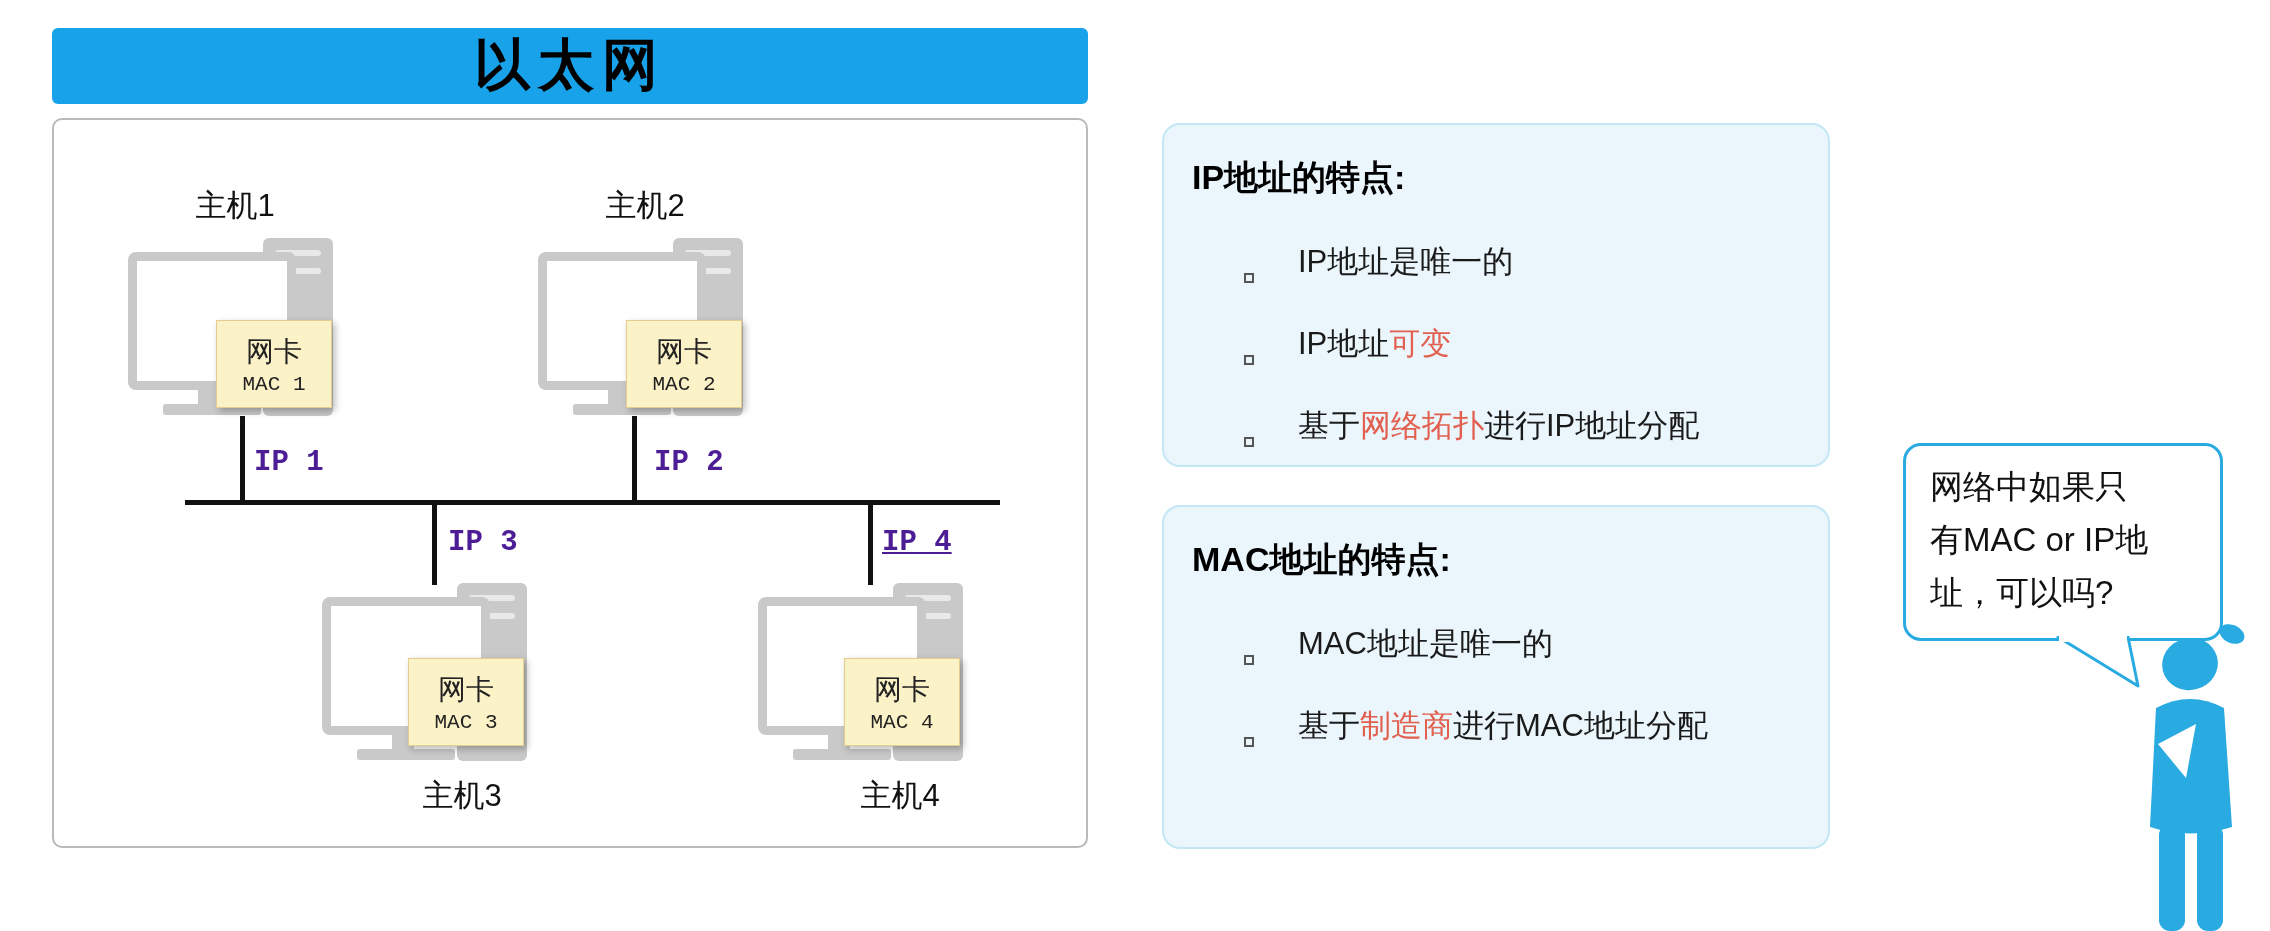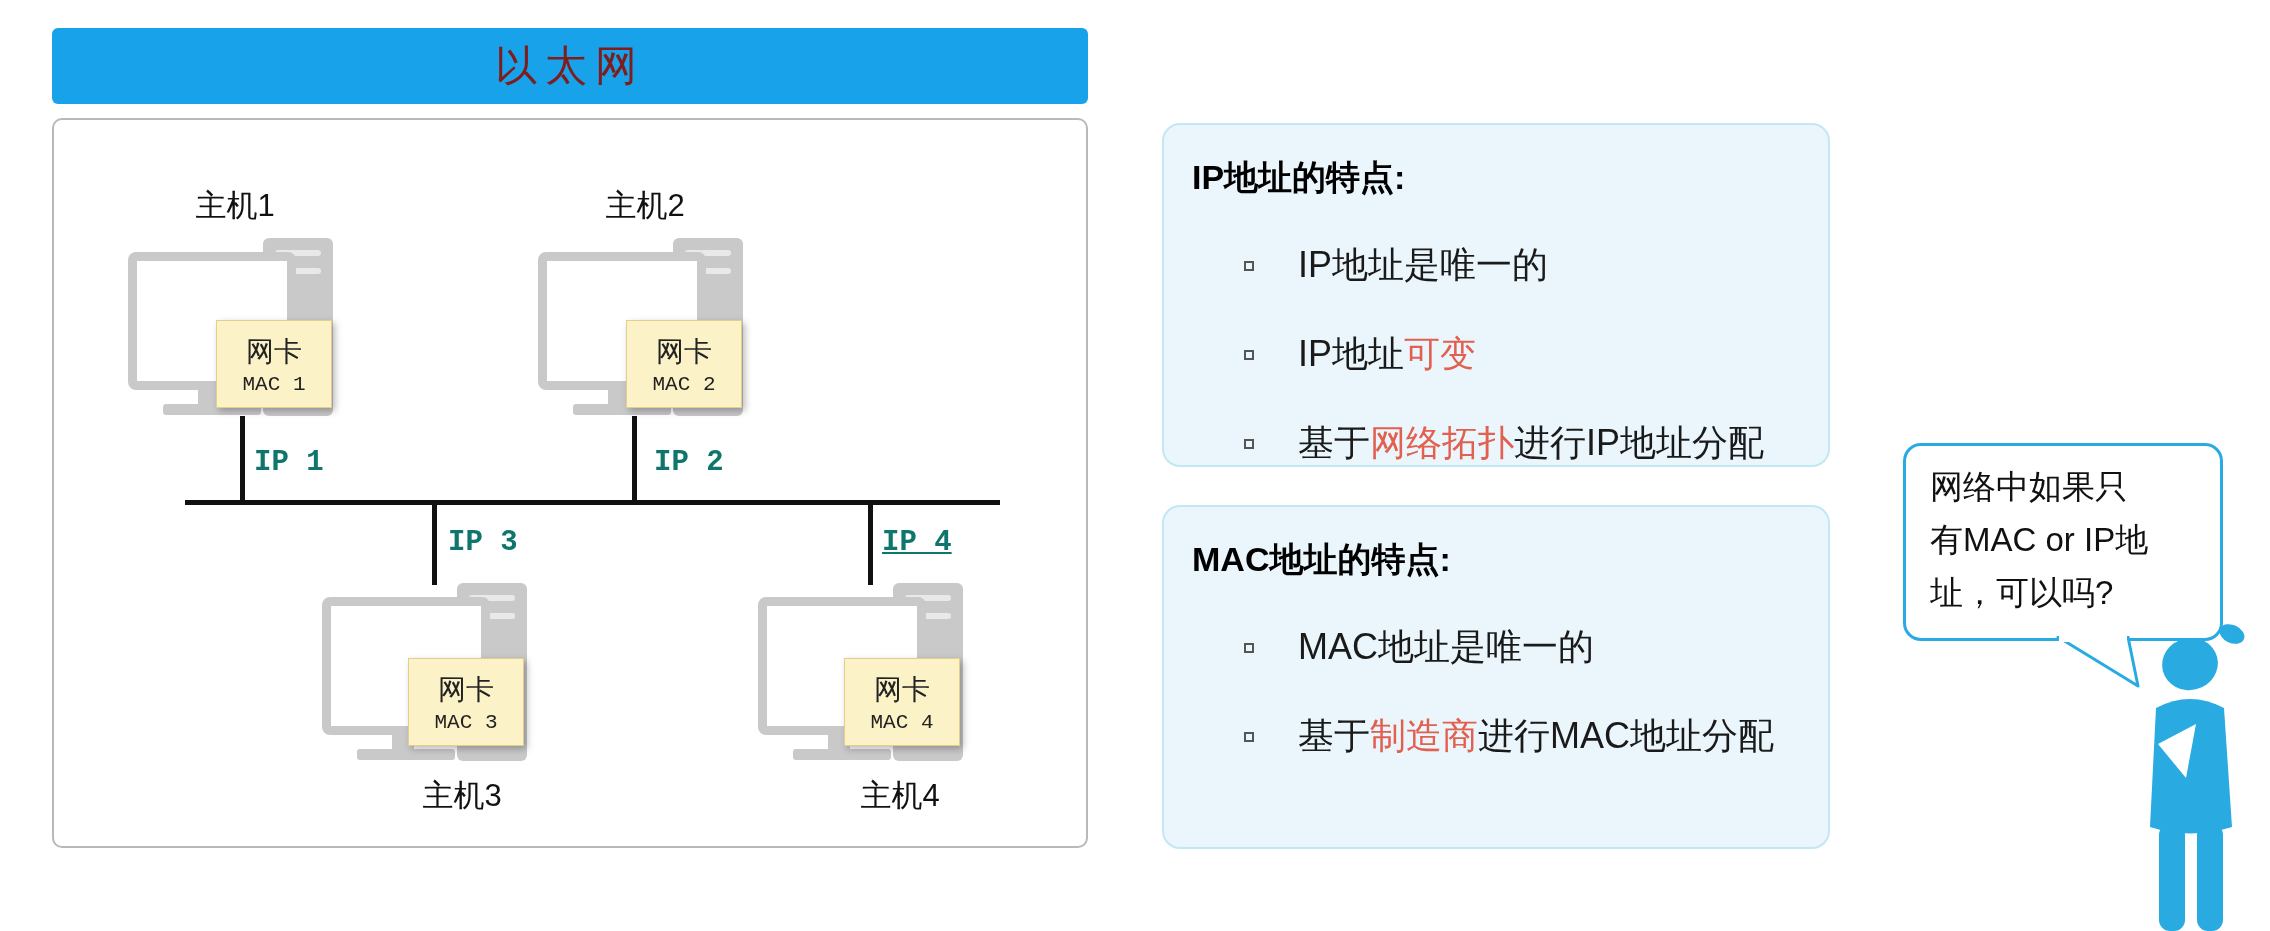--- a/index.html
+++ b/index.html
@@ -4,21 +4,21 @@
 <style>
   * { box-sizing: border-box; }
   body { margin:0; background:#fff; }
   .stage { position:relative; width:2270px; height:931px; background:#fff;
            font-family:"Liberation Sans","DejaVu Sans",sans-serif; overflow:hidden; }
   .abs { position:absolute; }
 
   
   .header-banner { left:52px; top:28px; width:1036px; height:76px; background:#18A2E9;
                    border-radius:6px; display:flex; align-items:center; justify-content:center; }
-  .header-banner span { color:#7f1d1d; font-size:42px; font-weight:normal; letter-spacing:8px; }
+  .header-banner span { color:#000000; font-size:56px; font-weight:bold; letter-spacing:8px; }
 
   
   .panel { left:52px; top:118px; width:1036px; height:730px; background:#fff;
            border:2px solid #b9b9b9; border-radius:10px; }
 
   .host-name { transform:translateX(-50%); font-size:31px; color:#111; white-space:nowrap; }
 
   
   .computer { width:205px; height:200px; }
   .tower { position:absolute; right:0; top:0; width:70px; height:178px; background:#c9c9c9; border-radius:6px; }
@@ -31,27 +31,27 @@
   
   .note { width:116px; height:88px; background:#FCF2C8; border:1px solid #E3CE8E;
           box-shadow:3px 3px 7px rgba(0,0,0,0.28); display:flex; flex-direction:column;
           align-items:center; justify-content:center; z-index:3; }
   .note-l1 { font-size:28px; color:#222; }
   .note-l2 { font-size:21px; font-family:"Liberation Mono","DejaVu Sans Mono",monospace; color:#222; margin-top:2px; }
 
   
   .bus { background:#111; }
   .ip-label { font-size:29px; font-weight:bold;
-              font-family:"Liberation Mono","DejaVu Sans Mono",monospace; color:#0f766e; white-space:nowrap; }
+              font-family:"Liberation Mono","DejaVu Sans Mono",monospace; color:#4c1d95; white-space:nowrap; }
 
   
   .info-box { width:668px; height:344px; background:#EAF6FC; border:2px solid #C3E7F5; border-radius:18px; }
   .info-title { margin:30px 0 0 28px; font-size:34px; font-weight:bold; color:#000; }
   .info-list { list-style:none; margin:40px 0 0 0; padding:0 0 0 80px; }
-  .info-item { display:flex; align-items:center; font-size:36px; color:#1a1a1a; margin-bottom:40px; white-space:nowrap; }
+  .info-item { display:flex; align-items:flex-end; font-size:31px; color:#1a1a1a; margin-bottom:40px; white-space:nowrap; }
   .bullet { width:10px; height:10px; border:2px solid #555; margin-right:44px; flex:none; }
   .red { color:#E2604F; }
 
   
   .bubble { left:1903px; top:443px; width:320px; height:198px; background:#fff;
             border:3px solid #29ABE2; border-radius:18px; padding:14px 0 0 24px;
             font-size:33px; line-height:53px; color:#111; z-index:2; }
   .tail-svg { left:2050px; top:636px; z-index:4; }
 
   .person-svg { left:2112px; top:612px; }

